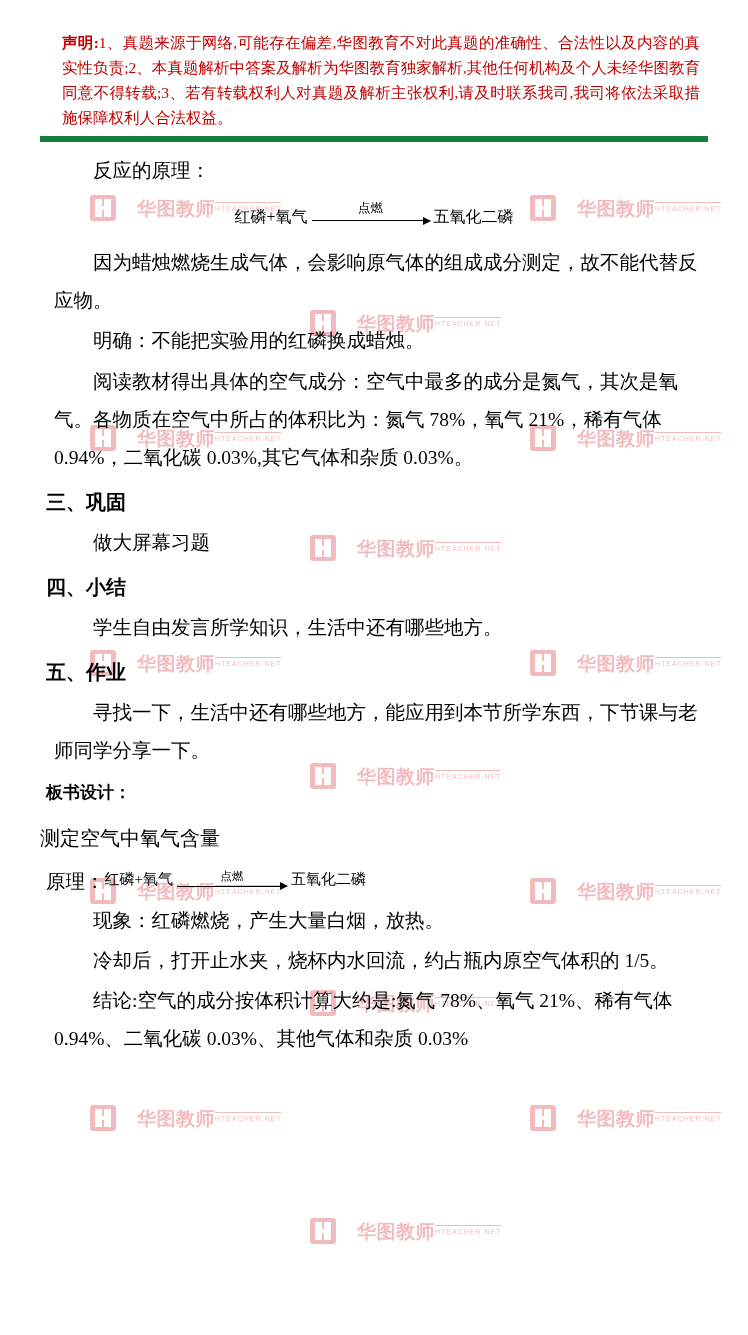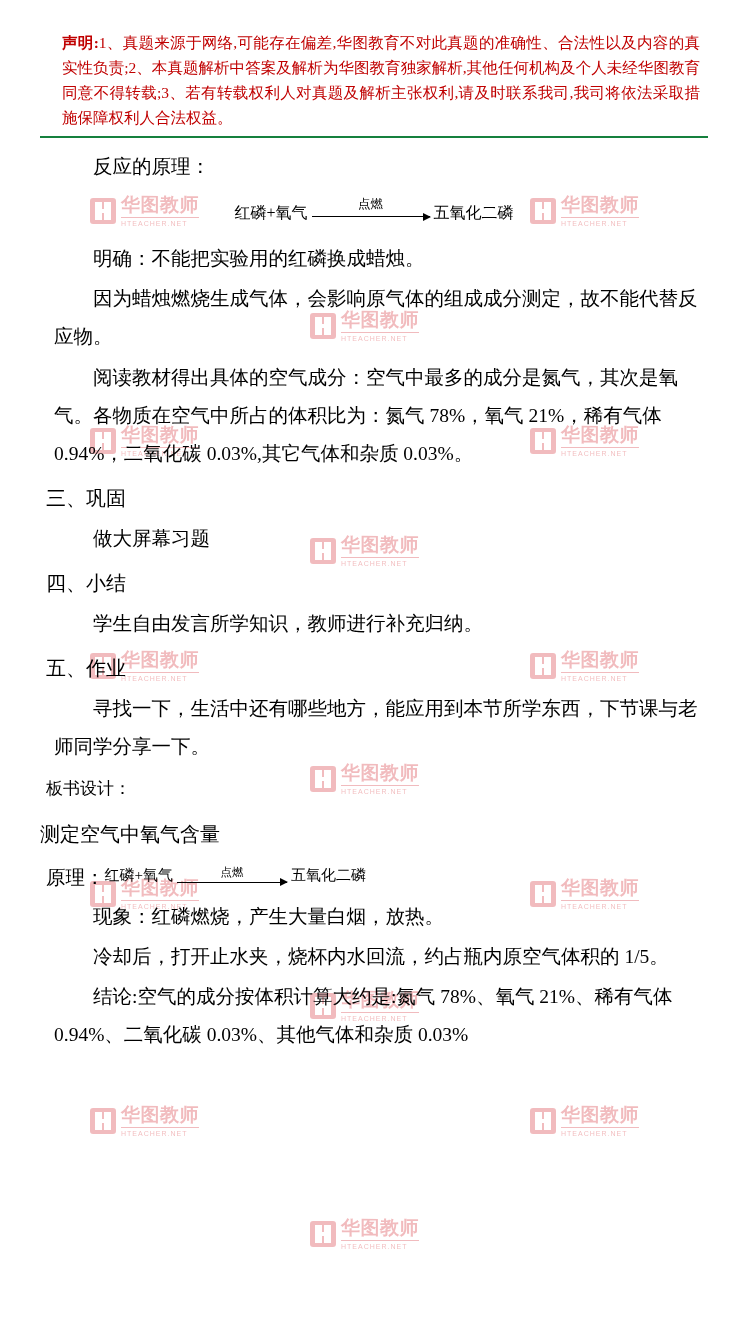--- a/index.html
+++ b/index.html
@@ -25,42 +25,42 @@
   }
 
   
   .disclaimer {
     color: #c00000;
     font-size: 15.5px;
     line-height: 1.62;
     font-family: "Liberation Serif", "DejaVu Serif", serif;
     text-align: justify;
     padding: 0 8px 0 22px;
-    border-bottom: 2px solid #15803d;
+    border-bottom: 6px solid #15803d;
     padding-bottom: 6px;
     margin-bottom: 10px;
   }
   .disclaimer b {
     font-weight: bold;
   }
 
   
   .content {
     position: relative;
     z-index: 2;
     font-size: 19.5px;
     line-height: 1.95;
   }
   .para {
     text-indent: 2em;
     margin: 0 0 2px 8px;
     padding: 0 4px 0 6px;
   }
   .heading {
-    font-weight: normal;
+    font-weight: bold;
     font-size: 20px;
     margin: 6px 0 2px 0;
     text-indent: 0;
     padding-left: 6px;
   }
   .heading.big {
     font-size: 17px;
   }
   .centered {
     text-indent: 0;
@@ -186,22 +186,23 @@
     position: absolute;
     left: 5px;
     top: 11px;
     width: 16px;
     height: 4px;
     background: #fff;
     z-index: 2;
   }
   .wm .wm-text {
     display: flex;
-    flex-direction: column;
+    flex-direction: row;
     line-height: 1;
+    margin-left: 16px;
   }
   .wm .wm-cn {
     font-family: "Liberation Sans", "DejaVu Sans", sans-serif;
     font-size: 19px;
     font-weight: bold;
     color: #d4232a;
     letter-spacing: 0.5px;
   }
   .wm .wm-en {
     font-family: "Liberation Sans", "DejaVu Sans", sans-serif;
@@ -366,29 +367,29 @@
 
     <div class="equation">
       <span class="term">红磷+氧气</span>
       <span class="arrow-wrap">
         <span class="arrow-label">点燃</span>
         <span class="arrow-line"></span>
       </span>
       <span class="term">五氧化二磷</span>
     </div>
 
+    <p class="para">因为蜡烛燃烧生成气体，会影响原气体的组成成分测定，故不能代替反应物。</p>
     <p class="para">明确：不能把实验用的红磷换成蜡烛。</p>
-    <p class="para">因为蜡烛燃烧生成气体，会影响原气体的组成成分测定，故不能代替反应物。</p>
     <p class="para">阅读教材得出具体的空气成分：空气中最多的成分是氮气，其次是氧气。各物质在空气中所占的体积比为：氮气 78%，氧气 21%，稀有气体 0.94%，二氧化碳 0.03%,其它气体和杂质 0.03%。</p>
 
     <p class="heading">三、巩固</p>
     <p class="para">做大屏幕习题</p>
 
     <p class="heading">四、小结</p>
-    <p class="para">学生自由发言所学知识，教师进行补充归纳。</p>
+    <p class="para">学生自由发言所学知识，生活中还有哪些地方。</p>
 
     <p class="heading">五、作业</p>
     <p class="para">寻找一下，生活中还有哪些地方，能应用到本节所学东西，下节课与老师同学分享一下。</p>
 
     <p class="heading big">板书设计：</p>
     <p class="centered">测定空气中氧气含量</p>
 
     <div class="inline-eq-row">
       <span class="lead">原理：</span>
       <span class="term">红磷+氧气</span>

